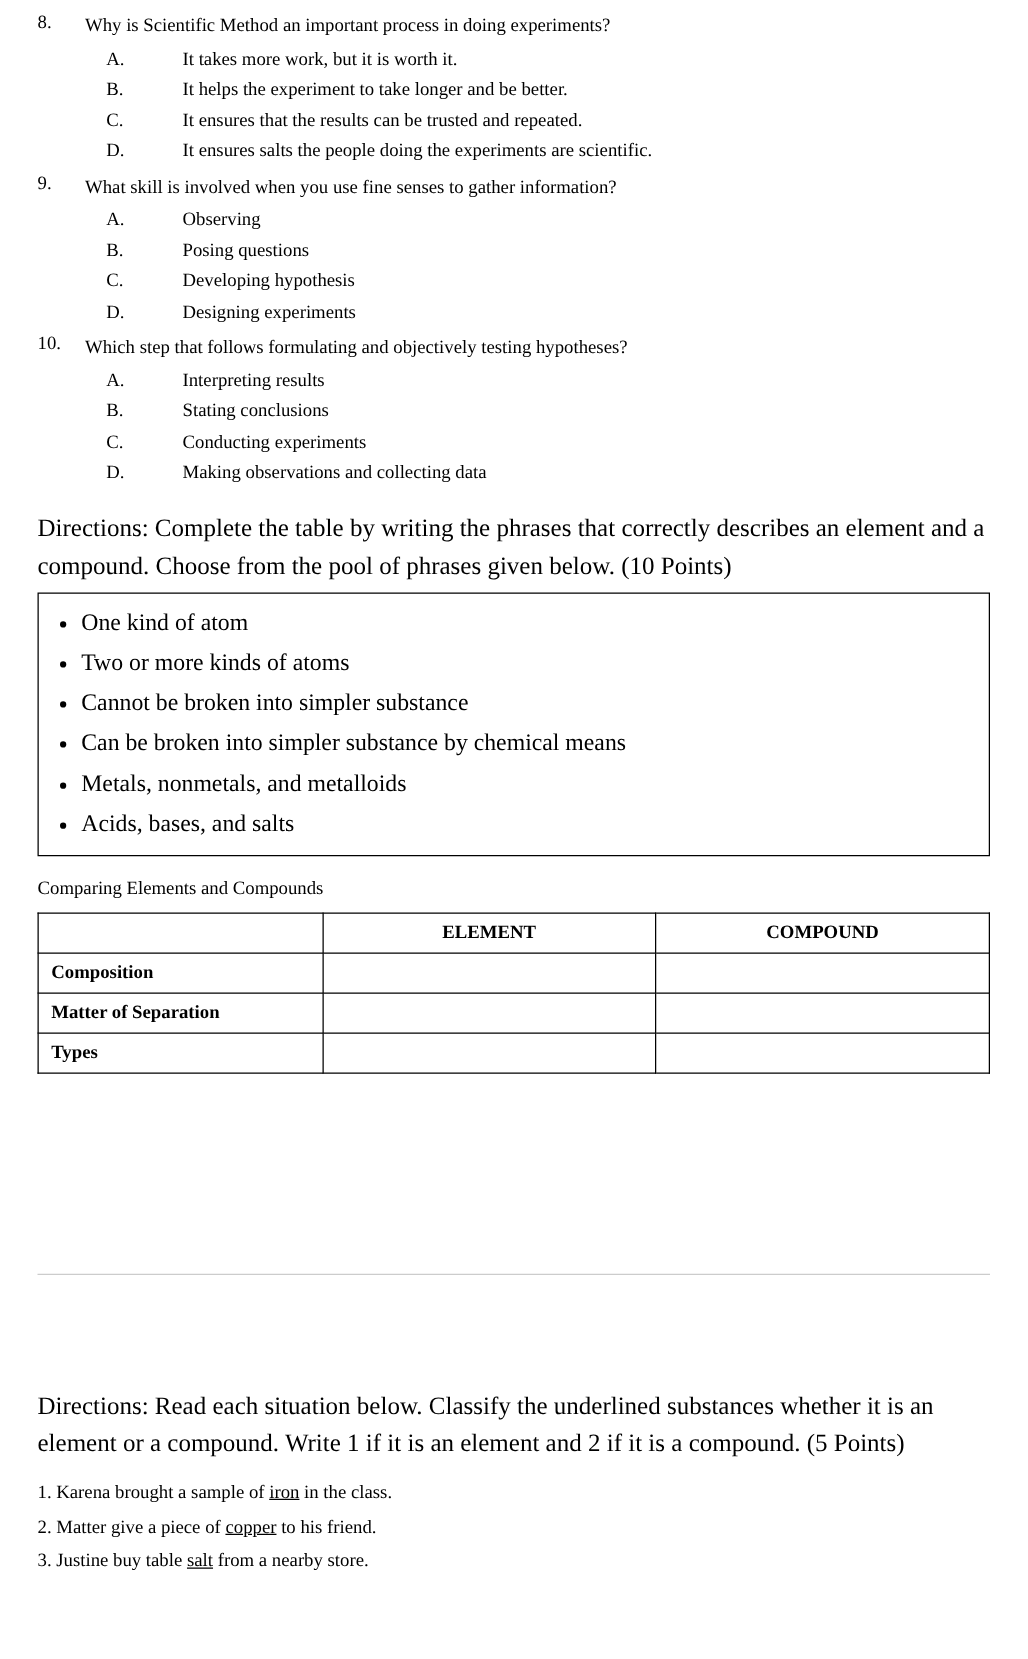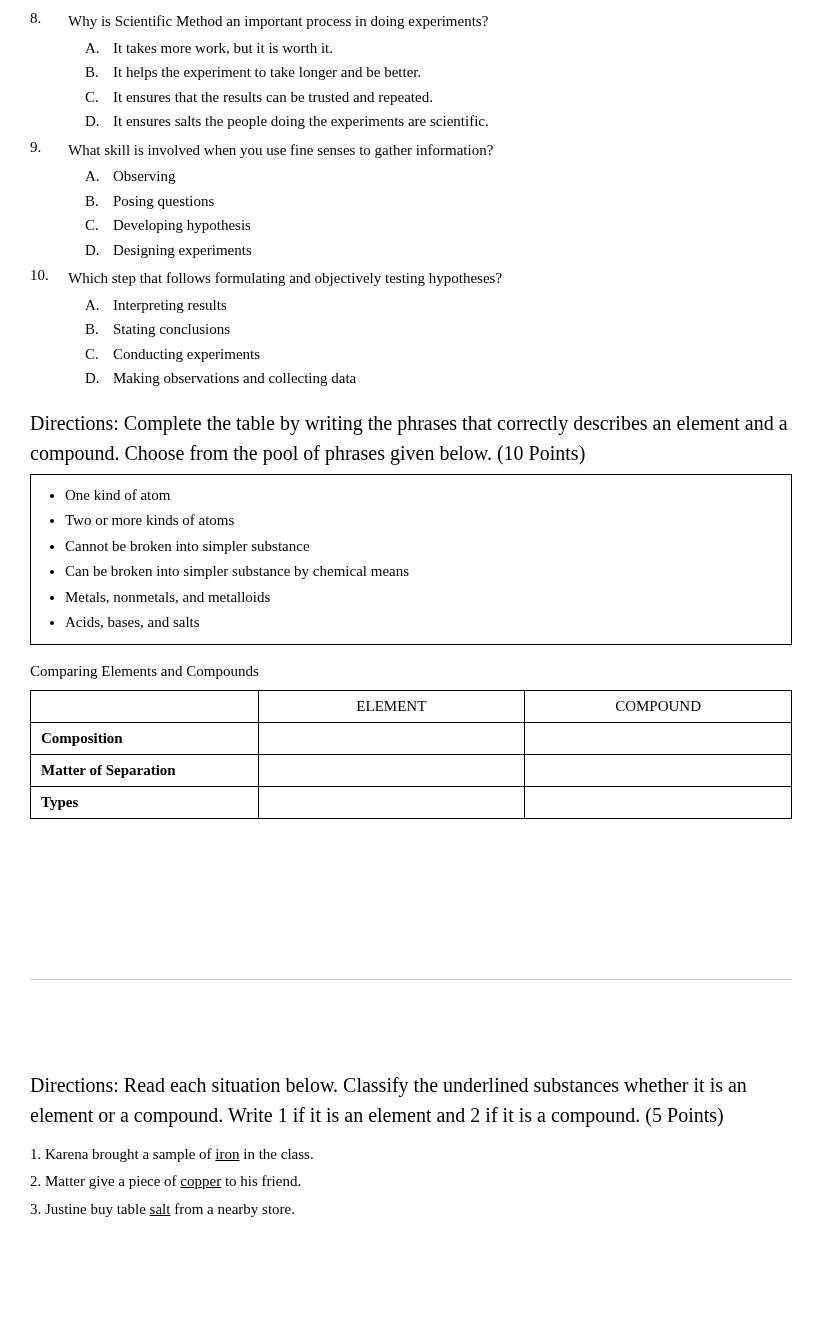--- a/index.html
+++ b/index.html
@@ -39,62 +39,63 @@
       margin-bottom: 2px;
       line-height: 1.5;
     }
     .choice-letter {
       min-width: 28px;
       font-size: 15px;
     }
     .choice-text {
       flex: 1;
       font-size: 15px;
+      margin-left: 33px;
     }
     .directions-section {
       margin-top: 18px;
       margin-bottom: 8px;
     }
     .directions-text {
       font-size: 20px;
       line-height: 1.5;
     }
     .pool-box {
       border: 1.5px solid #000;
       padding: 8px 14px;
       margin-top: 6px;
       margin-bottom: 18px;
     }
     .pool-box ul {
       list-style: disc;
       padding-left: 20px;
     }
     .pool-box ul li {
-      font-size: 15px;
+      font-size: 19px;
       line-height: 1.7;
     }
     .table-title {
       text-align: left;
       font-size: 15px;
       margin-bottom: 10px;
     }
     .compare-table {
       width: 100%;
       border-collapse: collapse;
       margin-bottom: 30px;
     }
     .compare-table th, .compare-table td {
       border: 1.5px solid #000;
       padding: 7px 10px;
       font-size: 15px;
       height: 32px;
     }
     .compare-table th {
       text-align: center;
-      font-weight: normal;
+      font-weight: bold;
       background: #fff;
     }
     .compare-table td.row-label {
       font-weight: bold;
       width: 230px;
     }
     .compare-table td.data-cell {
       width: 270px;
     }
     .divider {

